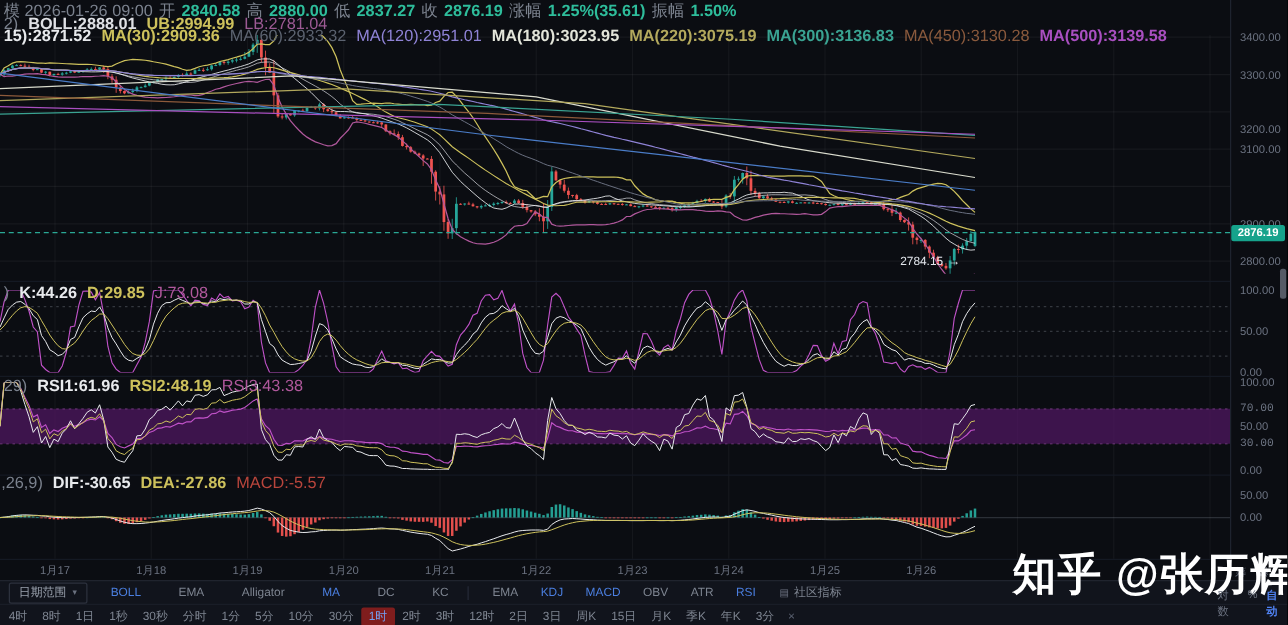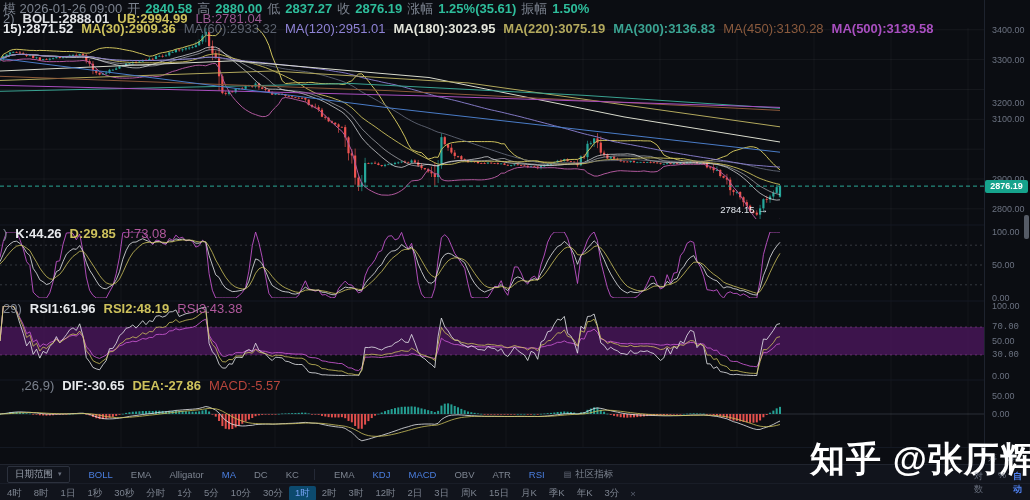--- a/index.html
+++ b/index.html
@@ -6,21 +6,21 @@
   #app{position:relative;width:1030px;height:500px;background:#0b0d12;overflow:hidden;
        font-family:"Liberation Sans",sans-serif;-webkit-font-smoothing:antialiased;}
   #chart-svg{position:absolute;left:0;top:0;}
   .lgd{position:absolute;display:flex;gap:8px;font-size:13px;line-height:11px;z-index:6;
        pointer-events:none;white-space:nowrap;}
   #lgd1{top:3px;left:3px;gap:5px;}
   #lgd2{top:13px;left:3px;}
   #lgd3{top:23px;left:3px;}
   #lgd-kdj{top:228px;left:3px;}
   #lgd-rsi{top:303px;left:3px;}
-  #lgd-macd{top:380px;left:21px;}
+  #lgd-macd{top:380px;left:1px;}
   .lgd .b{font-weight:bold;}
   #price-axis{position:absolute;left:984px;top:0;width:46px;height:464px;border-left:1px solid #1e232e;z-index:4;}
   .ytick{position:absolute;left:7px;font-size:9px;color:#6b7280;}
   #current-price-badge{position:absolute;left:985px;width:43px;height:13px;background:#16a38c;color:#ffffff;
        font-size:9px;font-weight:bold;text-align:center;line-height:13px;border-radius:2px;z-index:7;}
   #low-annotation{position:absolute;left:712px;top:204px;width:56px;font-size:9.5px;color:#e2e6ec;z-index:6;
        display:flex;gap:4px;justify-content:flex-end;pointer-events:none;}
   #date-axis{position:absolute;left:0;top:448px;width:984px;height:16px;z-index:4;}
   .dtick{position:absolute;top:2px;font-size:9px;color:#6b7280;transform:translateX(-50%);white-space:nowrap;}
   #chip-controls{position:absolute;left:988px;top:452px;font-size:9px;color:#6b7280;display:flex;gap:9px;z-index:8;}
@@ -31,30 +31,30 @@
   #scrollbar-handle{position:absolute;left:1024px;top:215px;width:5px;height:24px;background:#555b66;border-radius:2px;z-index:7;cursor:pointer;}
   #watermark{position:absolute;left:810px;top:436px;font-size:35px;font-weight:bold;color:#ffffff;z-index:25;
        letter-spacing:1px;white-space:nowrap;pointer-events:none;}
   #toolbar{position:absolute;left:0;top:464px;width:1030px;height:36px;background:#11141c;border-top:1px solid #20242e;z-index:20;}
   .tb-row{display:flex;align-items:center;height:18px;font-size:9.5px;color:#7d8490;}
   #tb-row1{border-bottom:1px solid #191d27;}
   #date-range-btn{margin-left:7px;padding:1px 7px;border:1px solid #2c313d;border-radius:2px;color:#9aa1ad;
        display:flex;align-items:center;gap:5px;cursor:pointer;background:none;font:inherit;}
   #date-range-btn .caret{font-size:7px;color:#6b7280;}
   .tb-group{display:flex;align-items:center;}
-  #tb-g1{margin-left:10px;}
+  #tb-g1{margin-left:10px;gap:12px;}
   #tb-g2{margin-left:4px;}
   .tb-btn{padding:1px 9px;cursor:pointer;background:none;border:none;color:inherit;font:inherit;}
   .tb-btn.active{color:#4b7fe0;}
   .tb-div{width:1px;height:11px;background:#242936;margin:0 6px;}
   #community{display:flex;align-items:center;gap:4px;margin-left:10px;color:#7d8490;cursor:pointer;}
   #community .ico{font-size:8px;color:#6b7280;}
   #tb-row2-items{display:flex;align-items:center;margin-left:1px;}
   #tb-row2 .tb-btn{padding:1px 6px;}
-  #tb-row2 .tb-btn.active{background:#0c4a6e;color:#74a0f2;border-radius:2px;}
+  #tb-row2 .tb-btn.active{background:#7f1d1d;color:#74a0f2;border-radius:2px;}
   #tb-row2 .tb-btn.close{color:#596070;padding:1px 5px;}
 </style>
 </head>
 <body>
 
 <div id="app">
 
   <svg id="chart-svg" width="1030" height="464">
       <defs>
         <clipPath id="cM">
@@ -918,20 +918,32 @@
       <div class="ytick" style="top: 409px;">0.00</div>
     </div>
   <div id="current-price-badge" style="top: 179.615px;">
     <span>2876.19</span>
   </div>
   <div id="low-annotation">
     <span>2784.15</span>
     <span>→</span>
   </div>
 
+  <div id="date-axis">
+      <div class="dtick" style="left: 44px;">1月17</div>
+      <div class="dtick" style="left: 121px;">1月18</div>
+      <div class="dtick" style="left: 198px;">1月19</div>
+      <div class="dtick" style="left: 275px;">1月20</div>
+      <div class="dtick" style="left: 352px;">1月21</div>
+      <div class="dtick" style="left: 429px;">1月22</div>
+      <div class="dtick" style="left: 506px;">1月23</div>
+      <div class="dtick" style="left: 583px;">1月24</div>
+      <div class="dtick" style="left: 660px;">1月25</div>
+      <div class="dtick" style="left: 737px;">1月26</div>
+    </div>
 
   <div id="chip-controls">
     <span>筹</span>
     <span>爆</span>
   </div>
   <div id="scale-controls">
     <span>对数</span>
     <span>%</span>
     <span class="auto">自动</span>
   </div>

